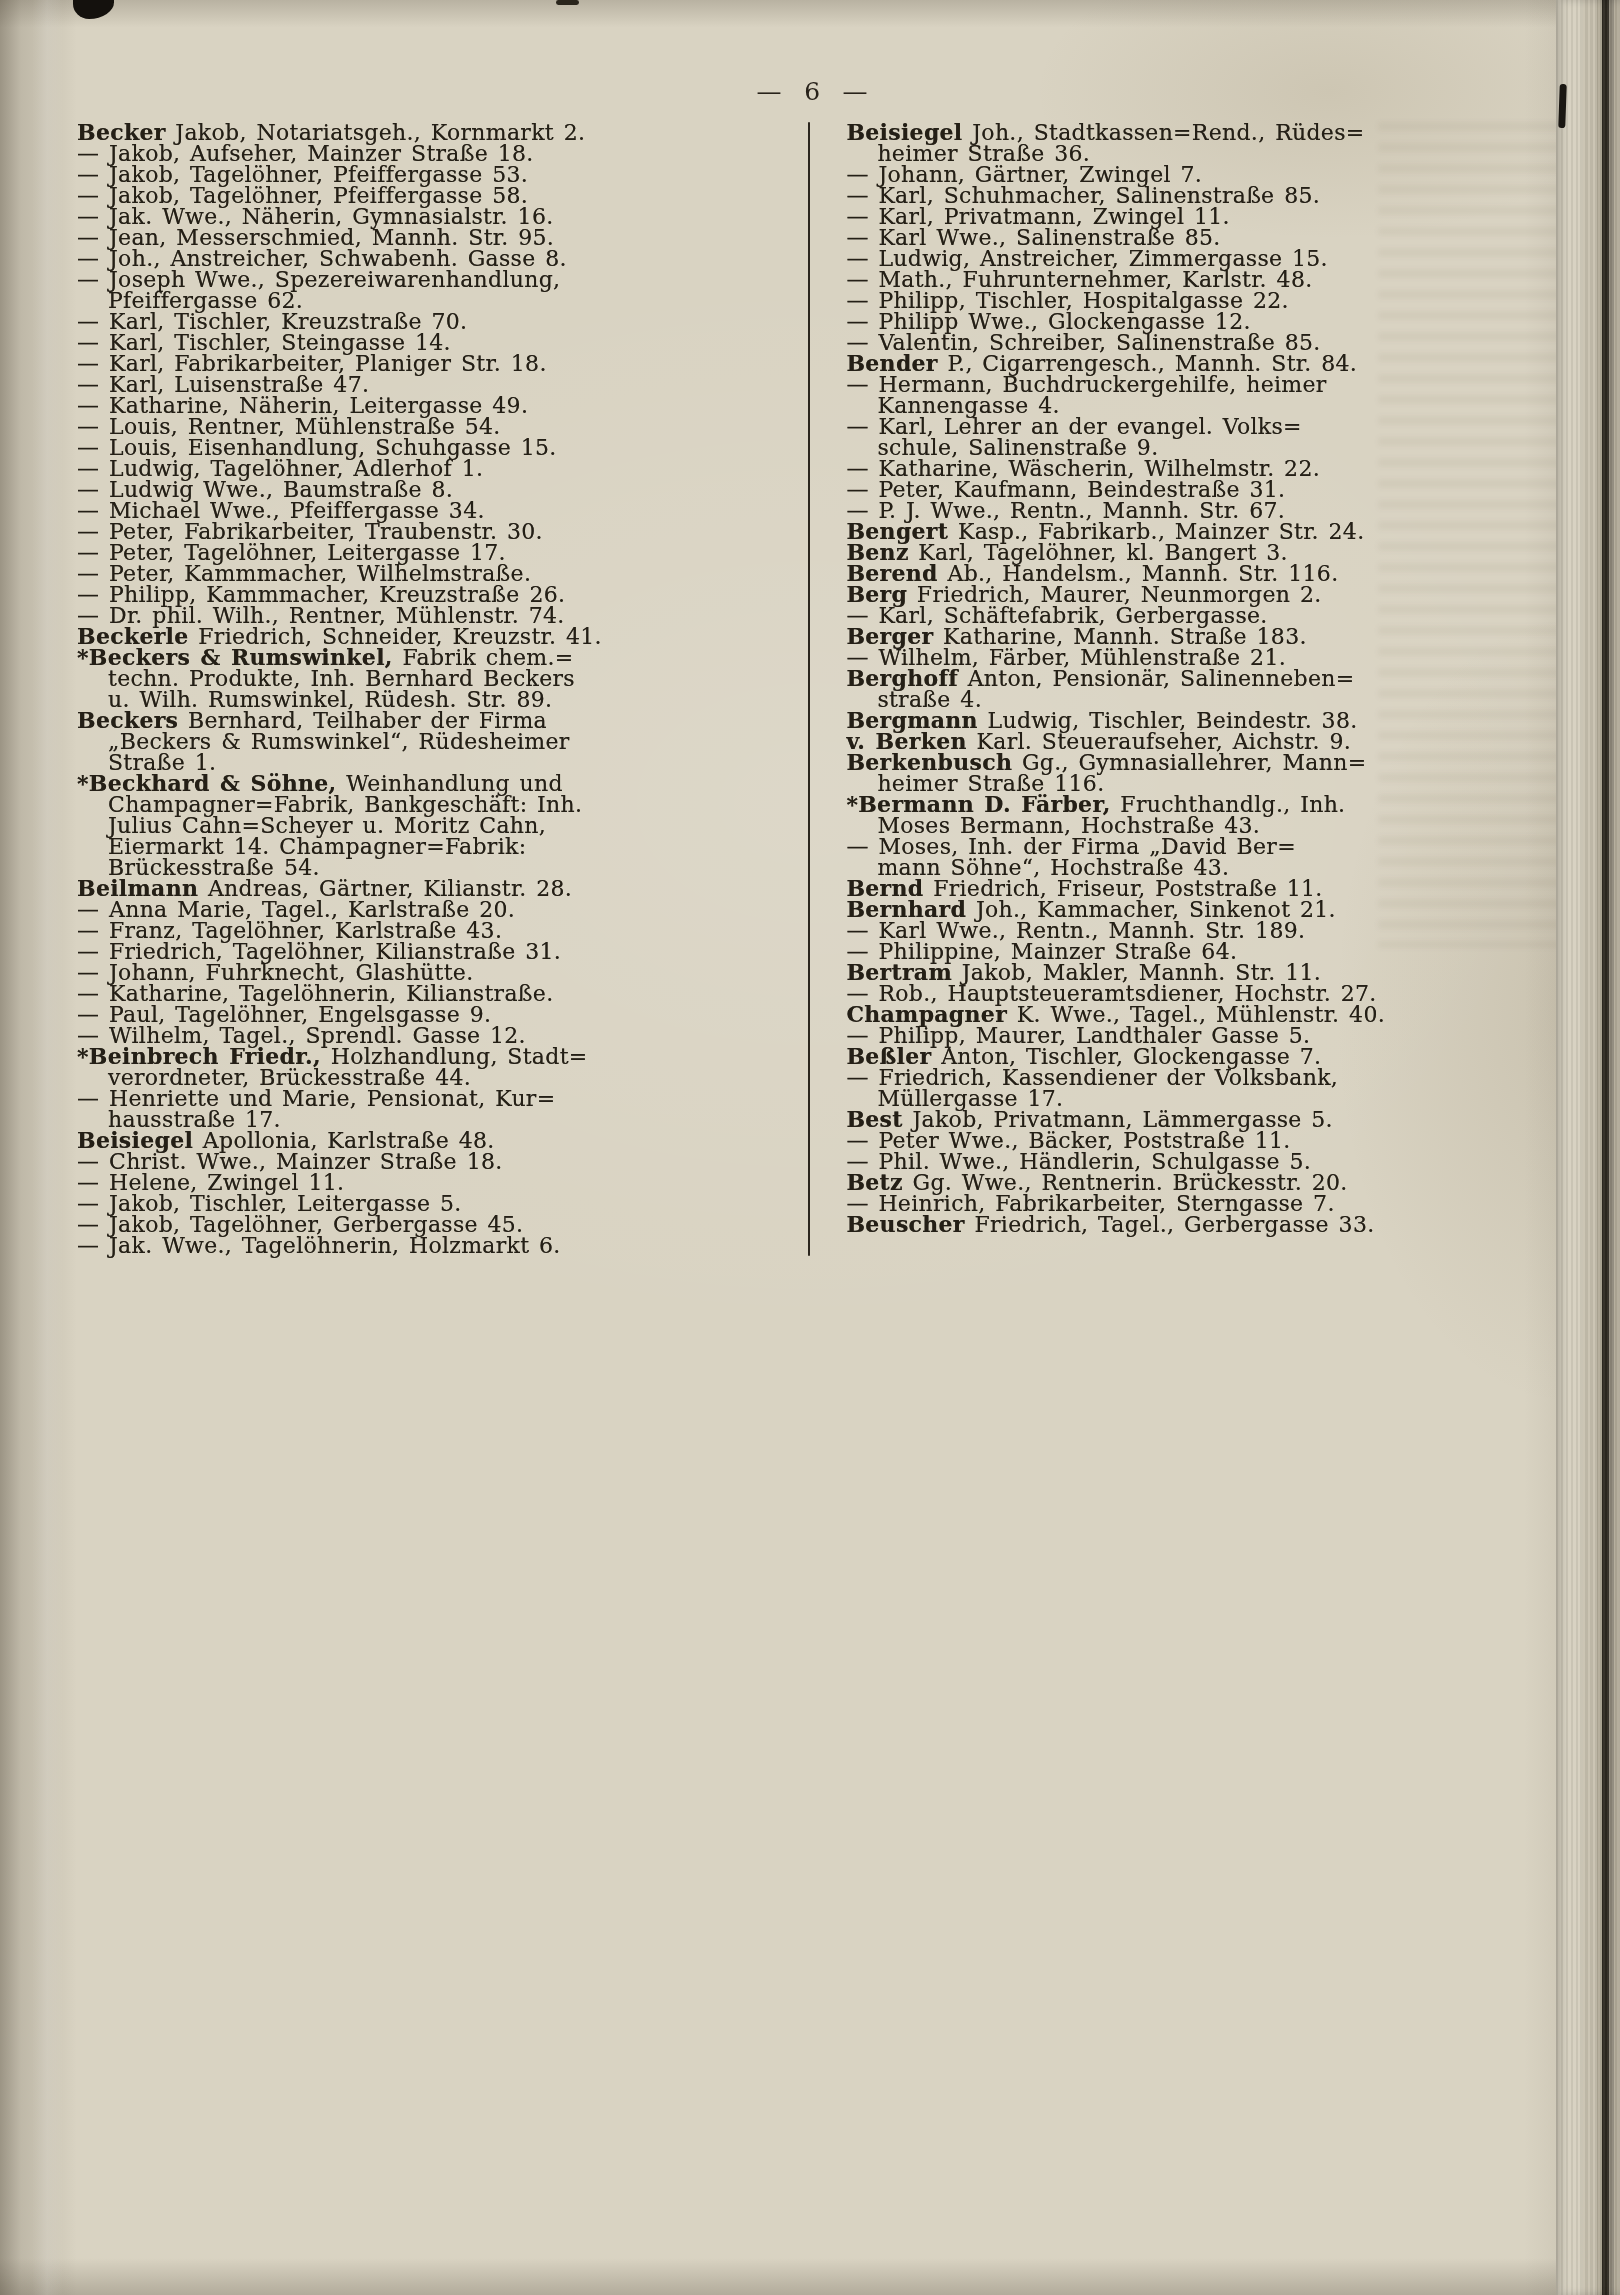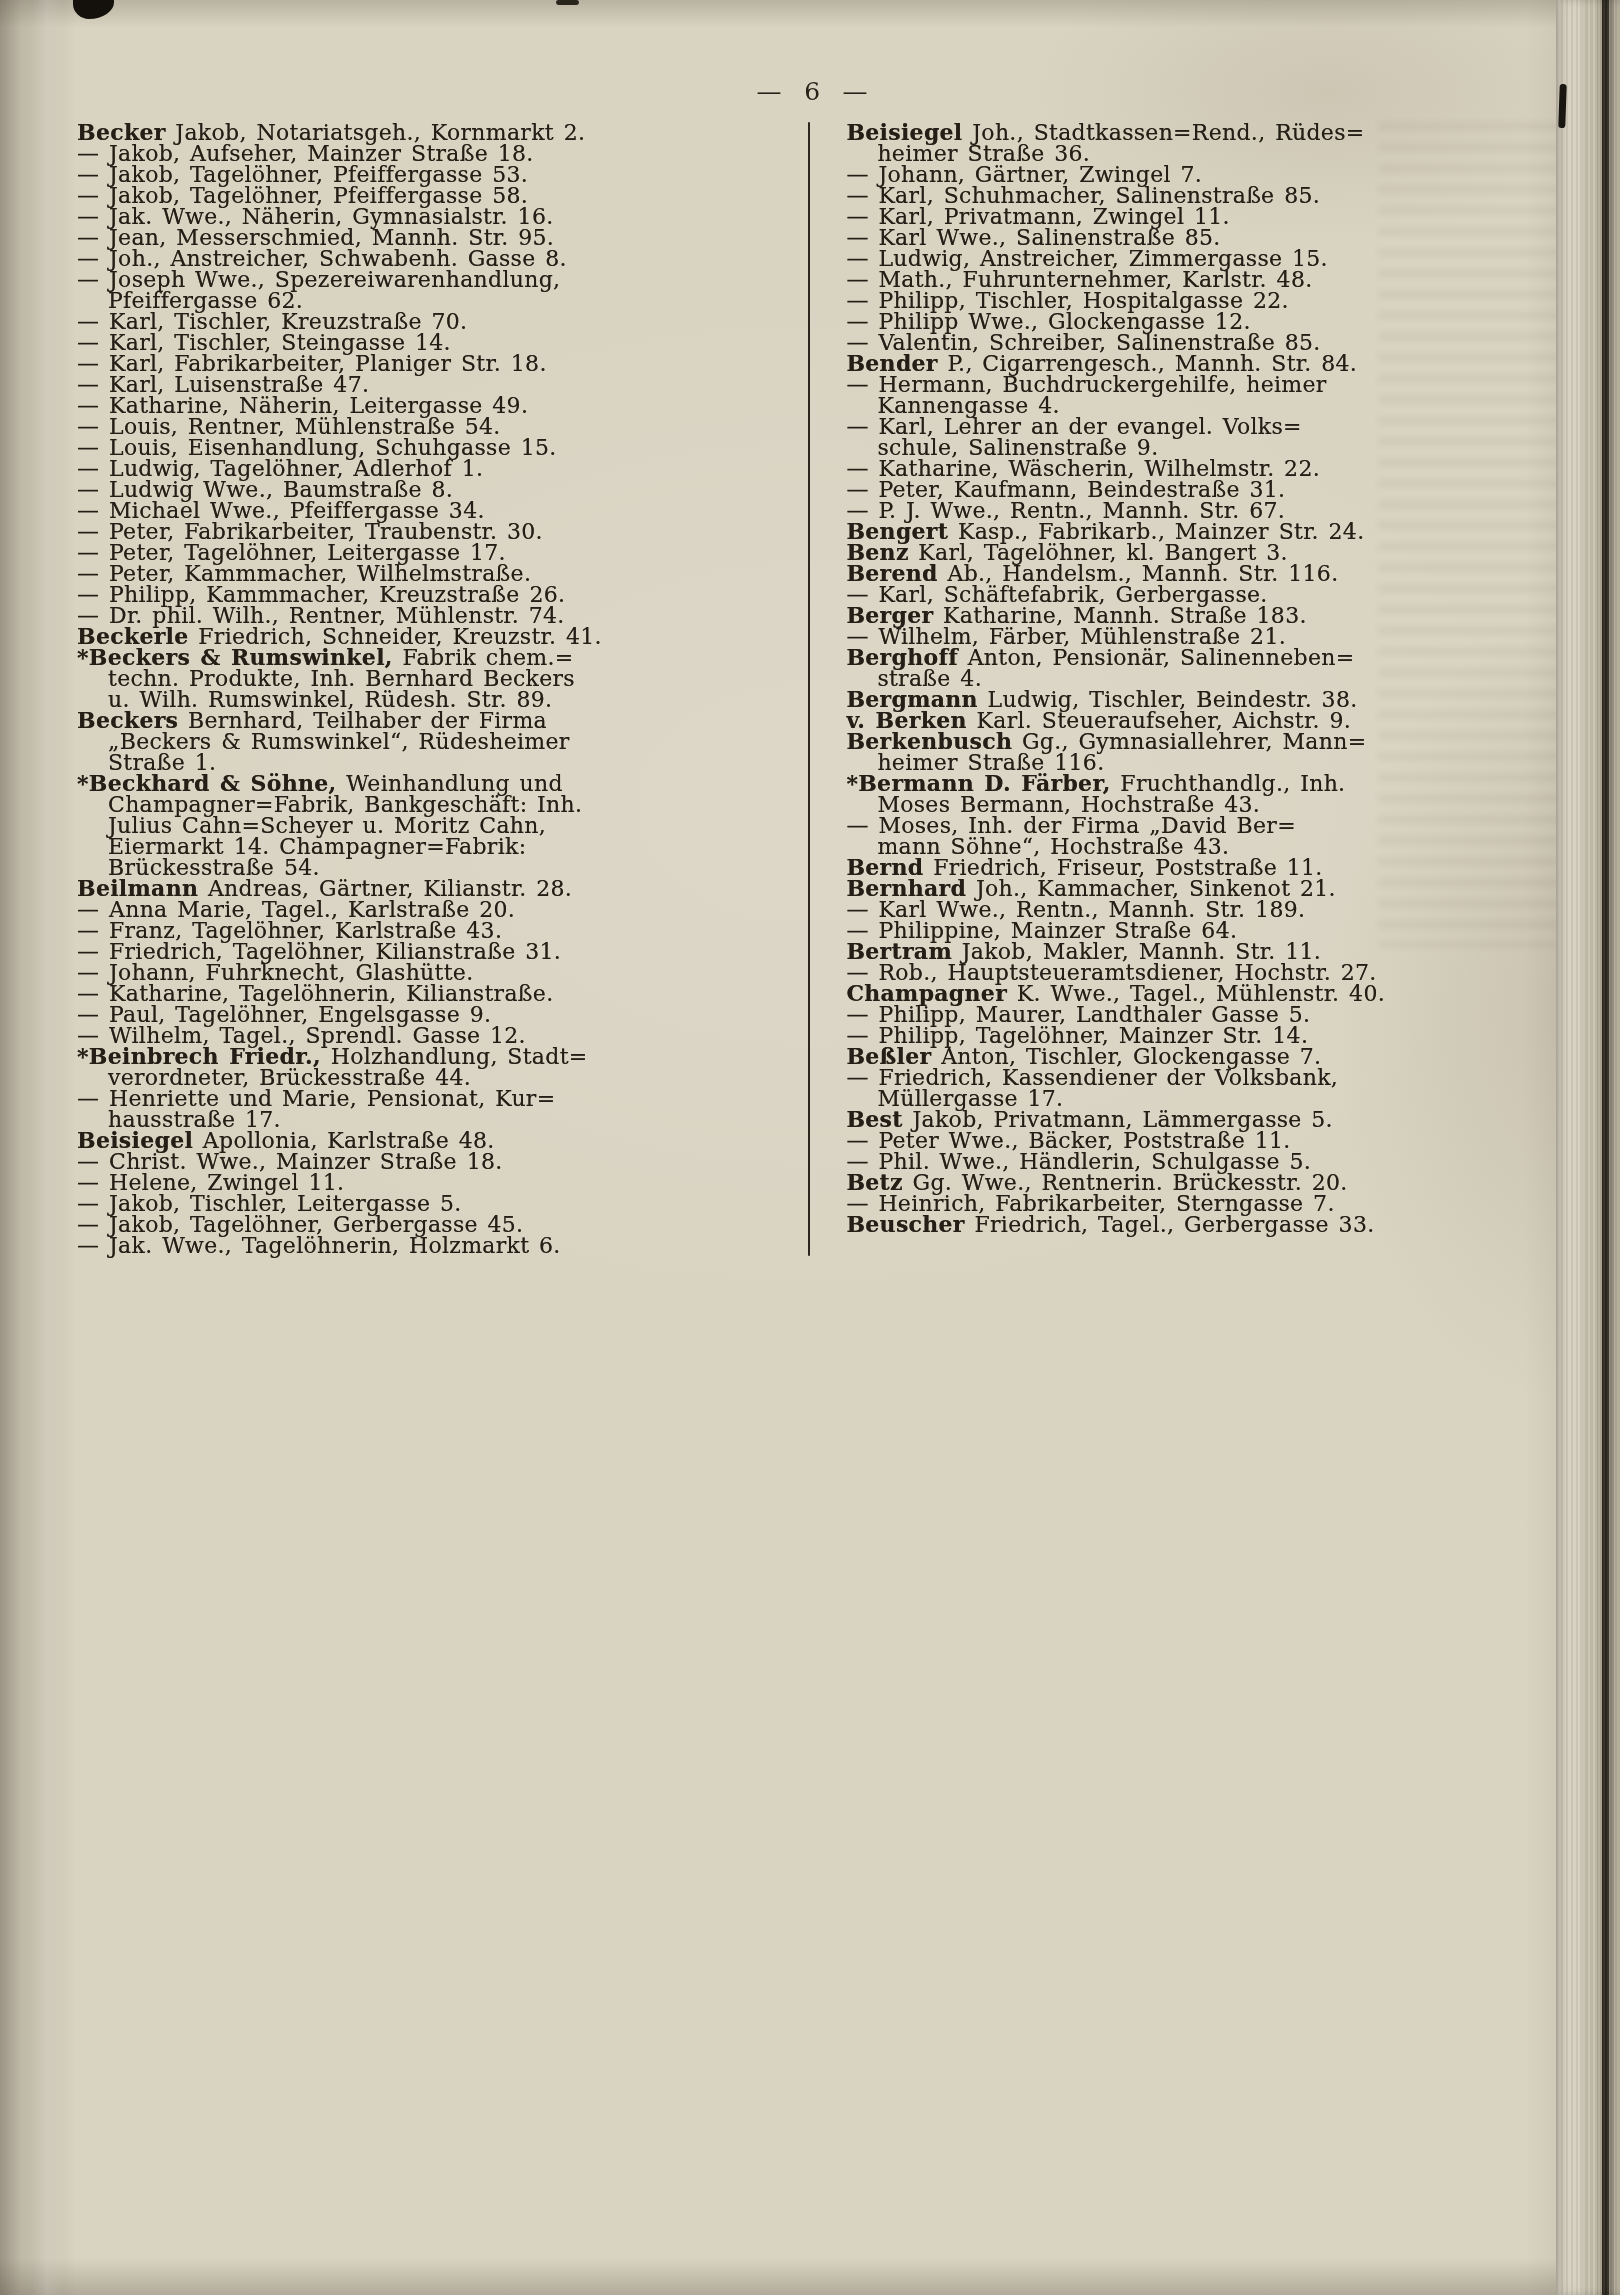--- a/index.html
+++ b/index.html
@@ -171,20 +171,21 @@
           <div class="line">— Hermann, Buchdruckergehilfe, heimer</div>
           <div class="line ind">Kannengasse 4.</div>
           <div class="line">— Karl, Lehrer an der evangel. Volks=</div>
           <div class="line ind">schule, Salinenstraße 9.</div>
           <div class="line">— Katharine, Wäscherin, Wilhelmstr. 22.</div>
           <div class="line">— Peter, Kaufmann, Beindestraße 31.</div>
           <div class="line">— P. J. Wwe., Rentn., Mannh. Str. 67.</div>
           <div class="line"><span class="lead">Bengert</span> Kasp., Fabrikarb., Mainzer Str. 24.</div>
           <div class="line"><span class="lead">Benz</span> Karl, Tagelöhner, kl. Bangert 3.</div>
           <div class="line"><span class="lead">Berend</span> Ab., Handelsm., Mannh. Str. 116.</div>
+          <div class="line"><span class="lead">Berg</span> Friedrich, Maurer, Neunmorgen 2.</div>
           <div class="line">— Karl, Schäftefabrik, Gerbergasse.</div>
           <div class="line"><span class="lead">Berger</span> Katharine, Mannh. Straße 183.</div>
           <div class="line">— Wilhelm, Färber, Mühlenstraße 21.</div>
           <div class="line"><span class="lead">Berghoff</span> Anton, Pensionär, Salinenneben=</div>
           <div class="line ind">straße 4.</div>
           <div class="line"><span class="lead">Bergmann</span> Ludwig, Tischler, Beindestr. 38.</div>
           <div class="line"><span class="lead">v. Berken</span> Karl. Steueraufseher, Aichstr. 9.</div>
           <div class="line"><span class="lead">Berkenbusch</span> Gg., Gymnasiallehrer, Mann=</div>
           <div class="line ind">heimer Straße 116.</div>
           <div class="line"><span class="lead">*Bermann D. Färber,</span> Fruchthandlg., Inh.</div>
@@ -192,21 +193,20 @@
           <div class="line">— Moses, Inh. der Firma „David Ber=</div>
           <div class="line ind">mann Söhne“, Hochstraße 43.</div>
           <div class="line"><span class="lead">Bernd</span> Friedrich, Friseur, Poststraße 11.</div>
           <div class="line"><span class="lead">Bernhard</span> Joh., Kammacher, Sinkenot 21.</div>
           <div class="line">— Karl Wwe., Rentn., Mannh. Str. 189.</div>
           <div class="line">— Philippine, Mainzer Straße 64.</div>
           <div class="line"><span class="lead">Bertram</span> Jakob, Makler, Mannh. Str. 11.</div>
           <div class="line">— Rob., Hauptsteueramtsdiener, Hochstr. 27.</div>
           <div class="line"><span class="lead">Champagner</span> K. Wwe., Tagel., Mühlenstr. 40.</div>
           <div class="line">— Philipp, Maurer, Landthaler Gasse 5.</div>
-          <div class="line">— Philipp, Tagelöhner, Mainzer Str. 14.</div>
           <div class="line"><span class="lead">Beßler</span> Anton, Tischler, Glockengasse 7.</div>
           <div class="line">— Friedrich, Kassendiener der Volksbank,</div>
           <div class="line ind">Müllergasse 17.</div>
           <div class="line"><span class="lead">Best</span> Jakob, Privatmann, Lämmergasse 5.</div>
           <div class="line">— Peter Wwe., Bäcker, Poststraße 11.</div>
           <div class="line">— Phil. Wwe., Händlerin, Schulgasse 5.</div>
           <div class="line"><span class="lead">Betz</span> Gg. Wwe., Rentnerin. Brückesstr. 20.</div>
           <div class="line">— Heinrich, Fabrikarbeiter, Sterngasse 7.</div>
           <div class="line"><span class="lead">Beuscher</span> Friedrich, Tagel., Gerbergasse 33.</div>
         </div>

